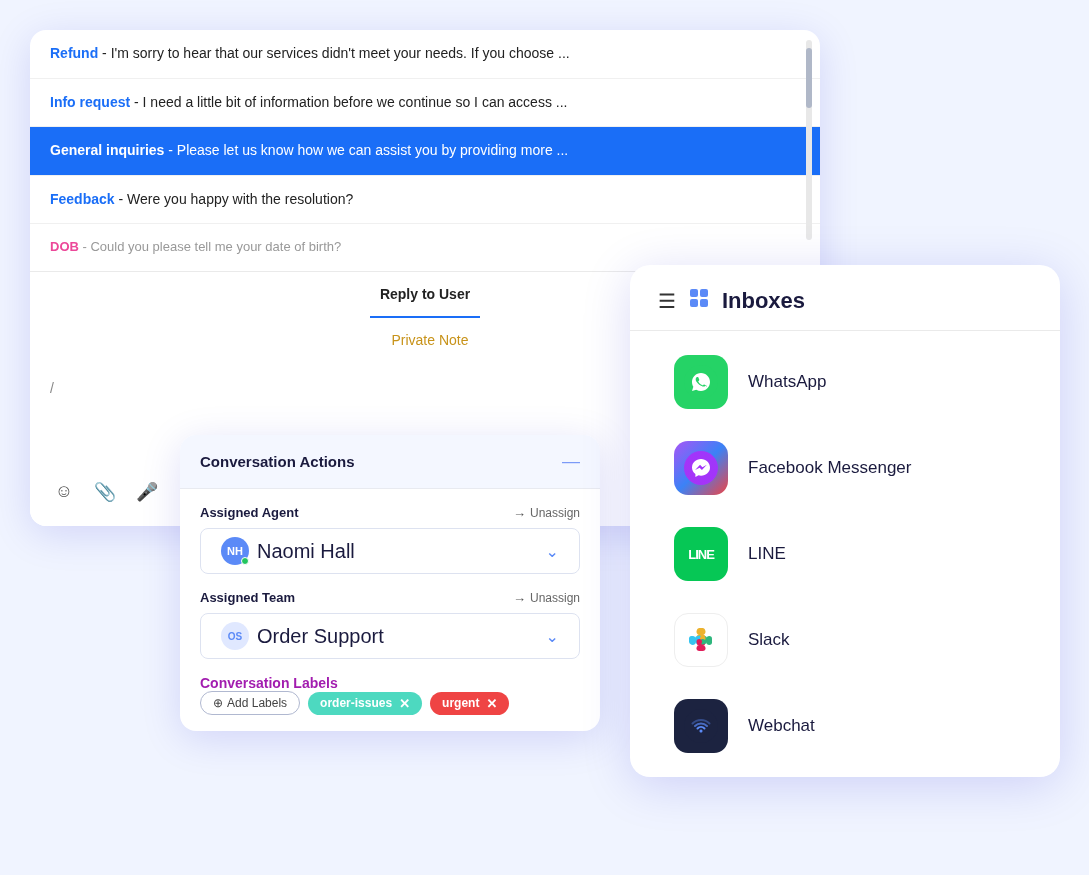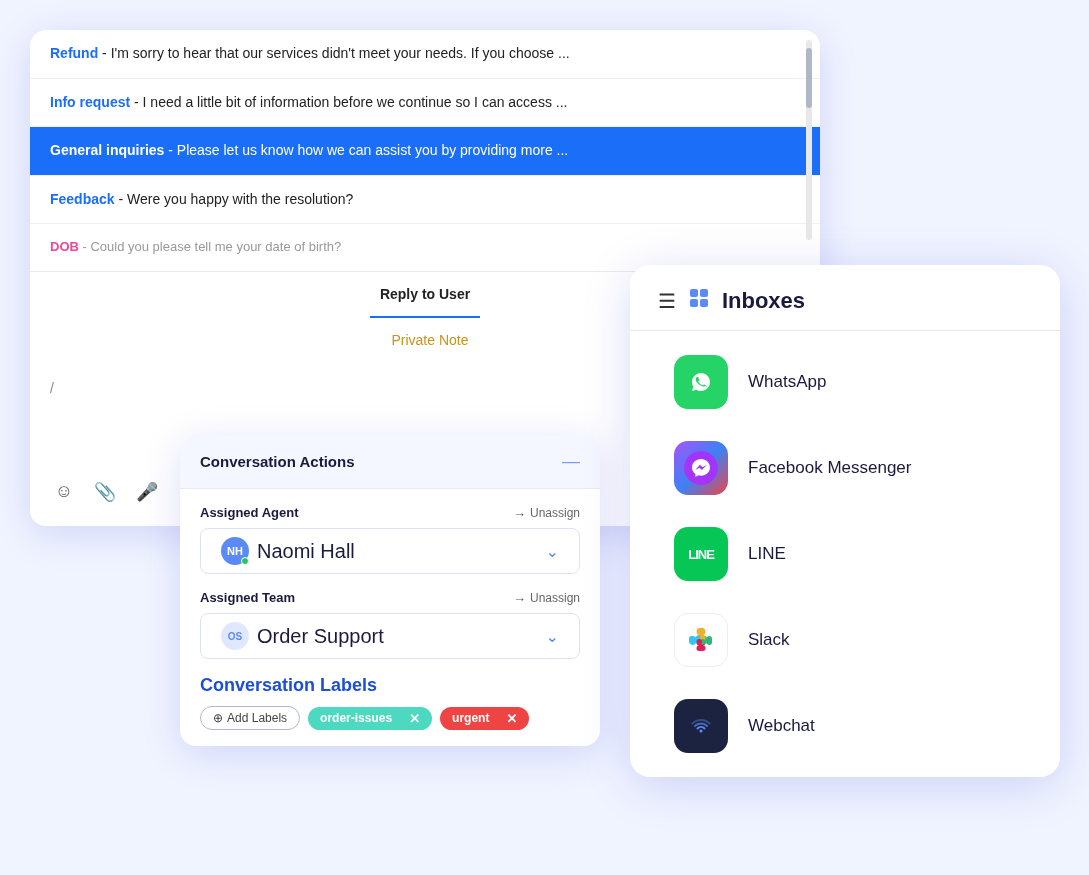--- a/index.html
+++ b/index.html
@@ -243,40 +243,40 @@
       background: #e0e8ff;
       color: #5b8af7;
       font-size: 10px;
       font-weight: 700;
       display: flex;
       align-items: center;
       justify-content: center;
     }
 
     .labels-section { margin-top: 8px; }
-    .labels-title { font-size: 18px; font-weight: 700; color: #1d4ed8; margin-bottom: 10px; }
+    .labels-title { font-size: 14px; font-weight: 700; color: #a21caf; }
     .labels-row { display: flex; align-items: center; gap: 8px; flex-wrap: wrap; }
 
     .add-label-btn {
       display: flex;
       align-items: center;
       gap: 4px;
       border: 1.5px solid #b0b8d0;
       border-radius: 20px;
       padding: 4px 12px;
       font-size: 12px;
       color: #444;
       cursor: pointer;
       background: #fff;
       font-weight: 500;
     }
     .label-tag {
       display: flex;
       align-items: center;
-      gap: 17px;
+      gap: 7px;
       border-radius: 20px;
       padding: 4px 12px;
       font-size: 12px;
       font-weight: 600;
       cursor: pointer;
     }
     .label-tag.order-issues {
       background: #4dd9c0;
       color: #fff;
     }

